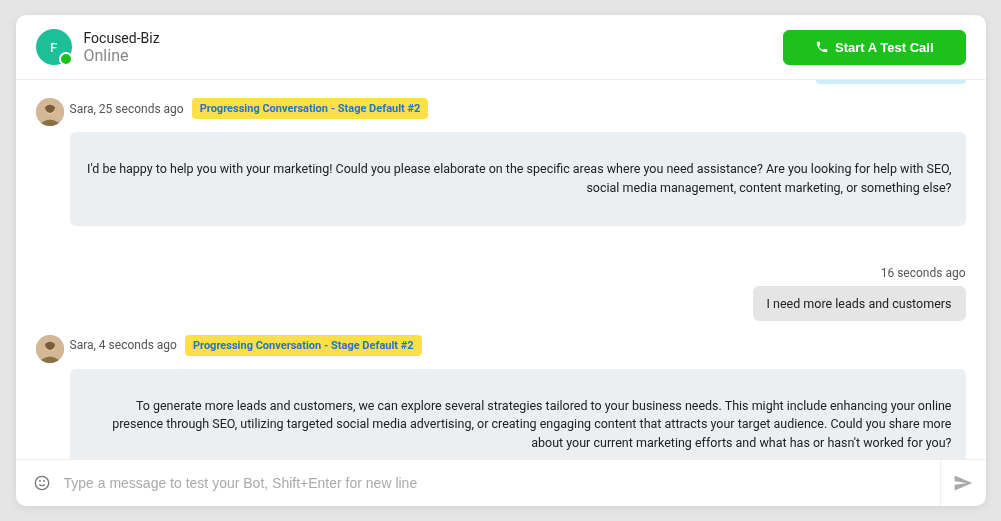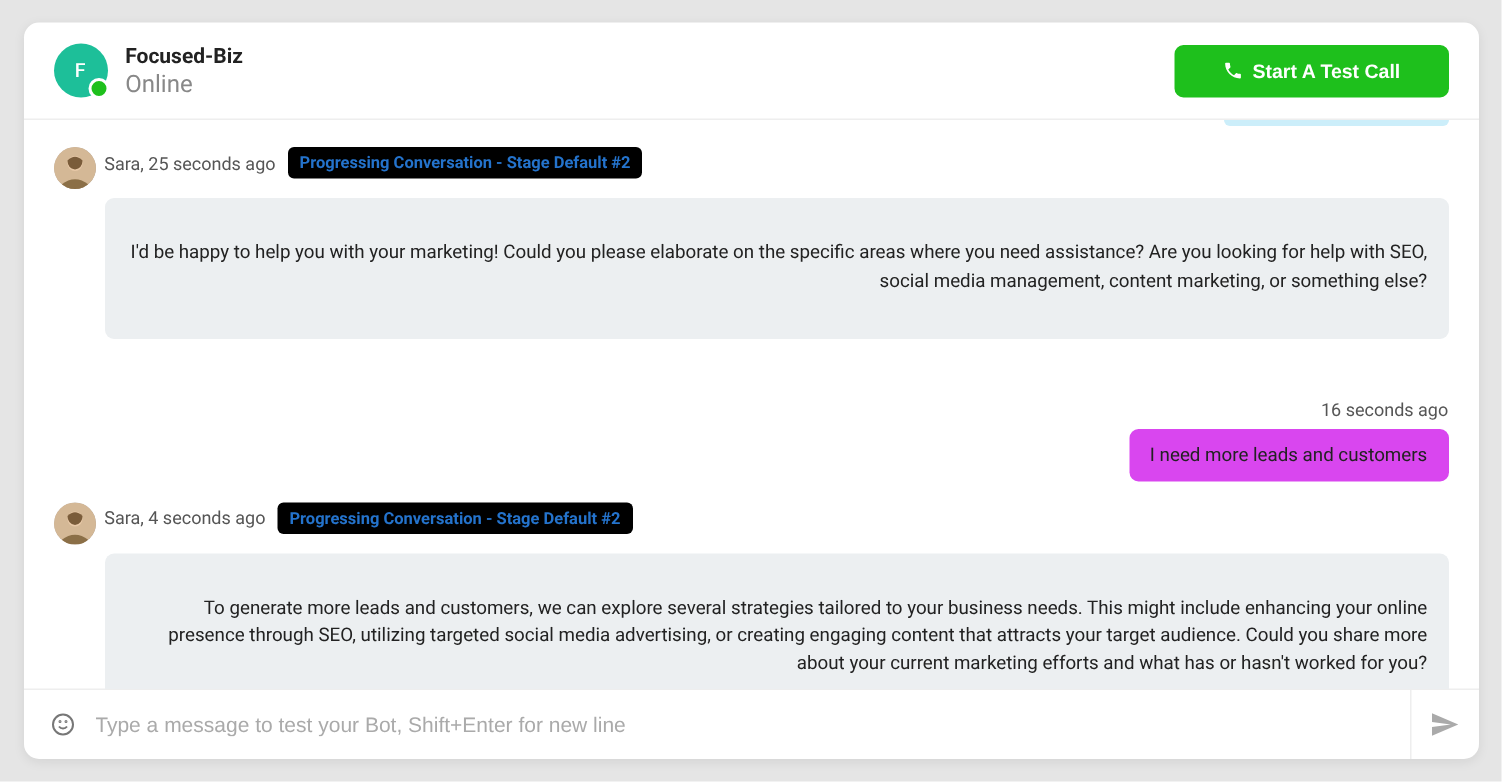--- a/index.html
+++ b/index.html
@@ -55,21 +55,21 @@
       border-radius: 50%;
       bottom: -1px;
       right: -1px;
       border: 2px solid #fff;
     }
     .profile-info {
       flex: 1;
     }
     .profile-name {
       font-size: 14px;
-      font-weight: 700;
+      font-weight: 400;
       color: #222;
     }
     .profile-status {
       font-size: 16px;
       color: #888;
     }
     .btn {
       border: none;
       padding: 9px 31px;
       border-radius: 6px;
@@ -122,21 +122,21 @@
       display: flex;
       align-items: center;
       gap: 8px;
       flex-wrap: wrap;
     }
     .meta-text {
       font-size: 12px;
       color: #555;
     }
     .stage-badge {
-      background: #000000;
+      background: #fde047;
       color: #2473cc;
       font-size: 11px;
       font-weight: 700;
       padding: 4px 8px;
       border-radius: 4px;
     }
     .bubble-bot {
       margin-left: 34px;
       margin-top: 6px;
       background: #eceff1;
@@ -151,21 +151,21 @@
       flex-direction: column;
       align-items: flex-end;
       margin-top: 40px;
     }
     .user-time {
       font-size: 12px;
       color: #555;
       margin-bottom: 6px;
     }
     .bubble-user {
-      background: #d946ef;
+      background: #e5e5e5;
       border-radius: 6px;
       padding: 10px 14px;
       font-size: 12.5px;
       color: #222;
     }
     .top-partial {
       height: 4px;
       background: #cceefa;
       border-radius: 0 0 6px 6px;
       align-self: flex-end;

